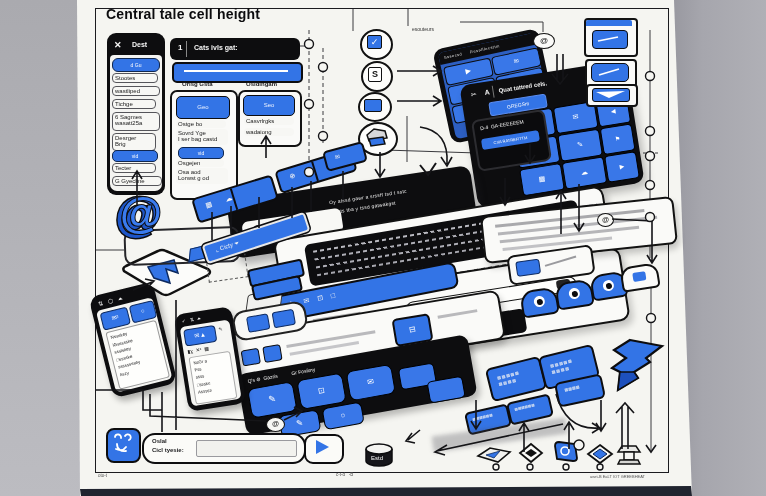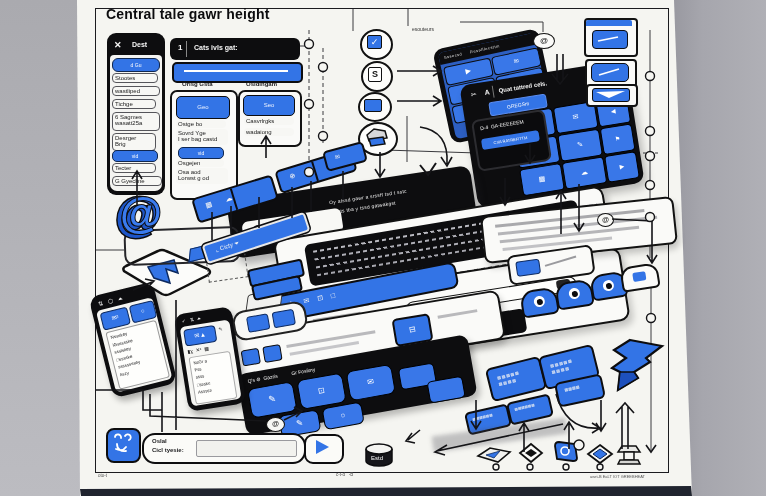--- a/index.html
+++ b/index.html
@@ -24,21 +24,21 @@
 <div class="abs" style="left:650px;top:0;width:116px;height:496px;background:linear-gradient(90deg,#8e8e96,#a6a6ad 45%,#b0b0b6);"></div>
 
 <div class="abs" style="left:0;top:0;width:766px;height:496px;background:#f5f5f1;
  clip-path:polygon(77px 0px,674px 0px,692px 496px,80px 496px);"></div>
 
 <div class="abs" style="left:80px;top:486px;width:612px;height:10px;background:#20242f;
  clip-path:polygon(0 3px,611px 0,612px 10px,1px 10px);"></div>
 
 <div class="abs" style="left:95px;top:8px;width:572px;height:463px;border:1.6px solid #1b1b1f;background:transparent;"></div>
 
-<div class="t" style="left:106px;top:6px;font-size:14px;font-weight:bold;letter-spacing:0.2px;color:#0c0c0e;">Central tale gawr height</div>
+<div class="t" style="left:106px;top:6px;font-size:14px;font-weight:bold;letter-spacing:0.2px;color:#0c0c0e;">Central tale cell height</div>
 
 <svg class="abs" style="left:0;top:0;" width="766" height="496" viewBox="0 0 766 496" fill="none">
   <g stroke="#3a3a3e" stroke-width="1">
     <line x1="353" y1="9" x2="353" y2="31"></line>
     <line x1="408" y1="9" x2="408" y2="26"></line>
     <line x1="309" y1="30" x2="309" y2="176" stroke-dasharray="4 3"></line>
     <line x1="323" y1="48" x2="323" y2="146" stroke-dasharray="4 3"></line>
     <line x1="300" y1="46" x2="305" y2="46"></line>
     <line x1="650" y1="30" x2="650" y2="258"></line>
     <line x1="651" y1="270" x2="651" y2="450"></line>

